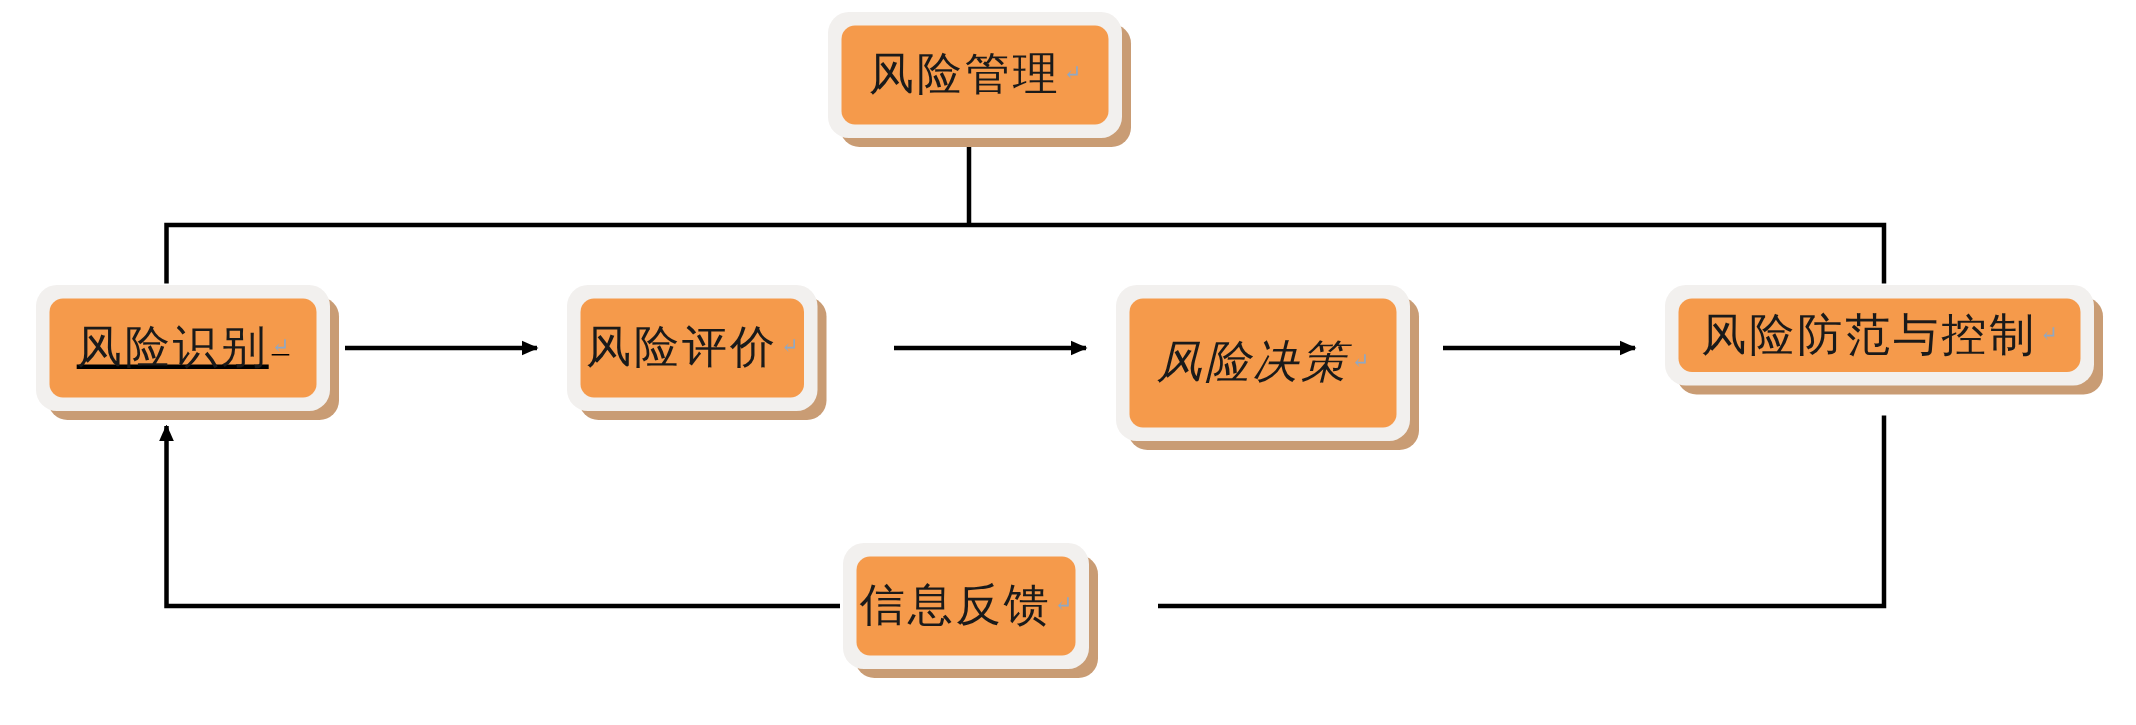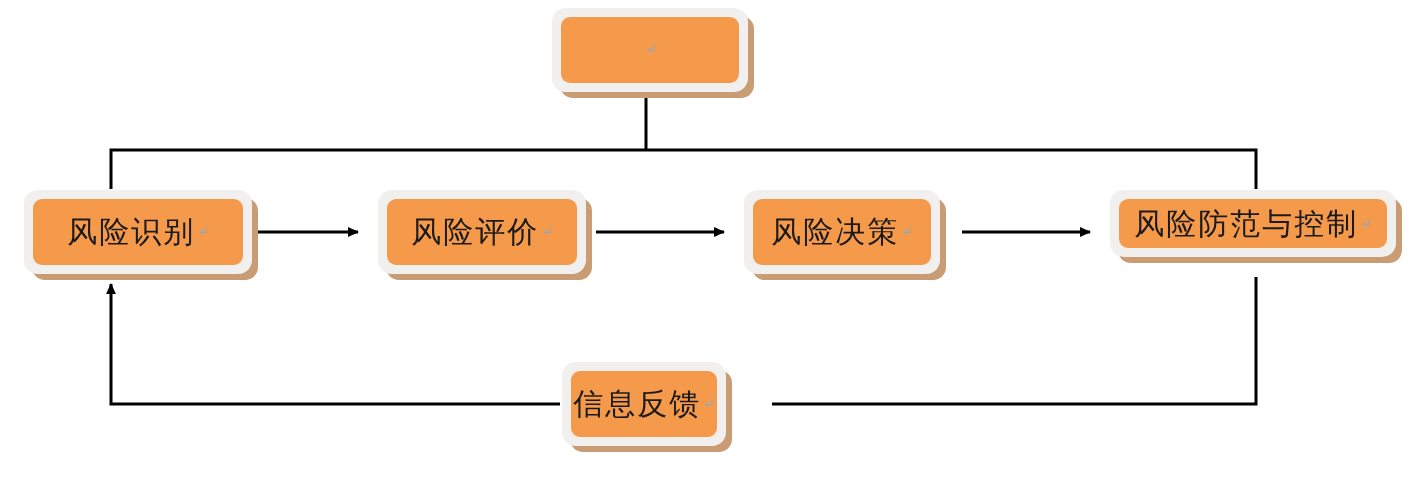--- a/index.html
+++ b/index.html
@@ -77,39 +77,40 @@
     <path d="M596,232 L724,232" stroke="#000000" stroke-width="3" fill="none" marker-end="url(#arrowhead)"></path>
     <path d="M962,232 L1090,232" stroke="#000000" stroke-width="3" fill="none" marker-end="url(#arrowhead)"></path>
 
     <path d="M1256,277 L1256,404 L772,404" stroke="#000000" stroke-width="3" fill="none"></path>
 
     <path d="M560,404 L111,404 L111,284" stroke="#000000" stroke-width="3" fill="none" marker-end="url(#arrowhead)"></path>
   </svg>
 
   <div class="node" style="left:552px; top:8px; width:196px; height:84px;">
     <div class="node-inner">
+      <span class="node-label">风险管理</span>
         <span class="pilcrow">↵</span>
     </div>
   </div>
 
-  <div class="node" style="left:24px; top:190px; width:228px; height:84px;">
+  <div class="node" style="left:24px; top:190px; width:196px; height:84px;text-decoration:underline;">
     <div class="node-inner">
       <span class="node-label">风险识别</span>
         <span class="pilcrow">↵</span>
     </div>
   </div>
 
-  <div class="node" style="left:378px; top:190px; width:208px; height:84px;">
+  <div class="node" style="left:378px; top:190px; width:167px; height:84px;">
     <div class="node-inner">
       <span class="node-label">风险评价</span>
         <span class="pilcrow">↵</span>
     </div>
   </div>
 
-  <div class="node" style="left:744px; top:190px; width:196px; height:84px;">
+  <div class="node" style="left:744px; top:190px; width:196px; height:104px;font-style:italic;">
     <div class="node-inner">
       <span class="node-label">风险决策</span>
         <span class="pilcrow">↵</span>
     </div>
   </div>
 
   <div class="node" style="left:1110px; top:190px; width:286px; height:67px;">
     <div class="node-inner">
       <span class="node-label">风险防范与控制</span>
         <span class="pilcrow">↵</span>

